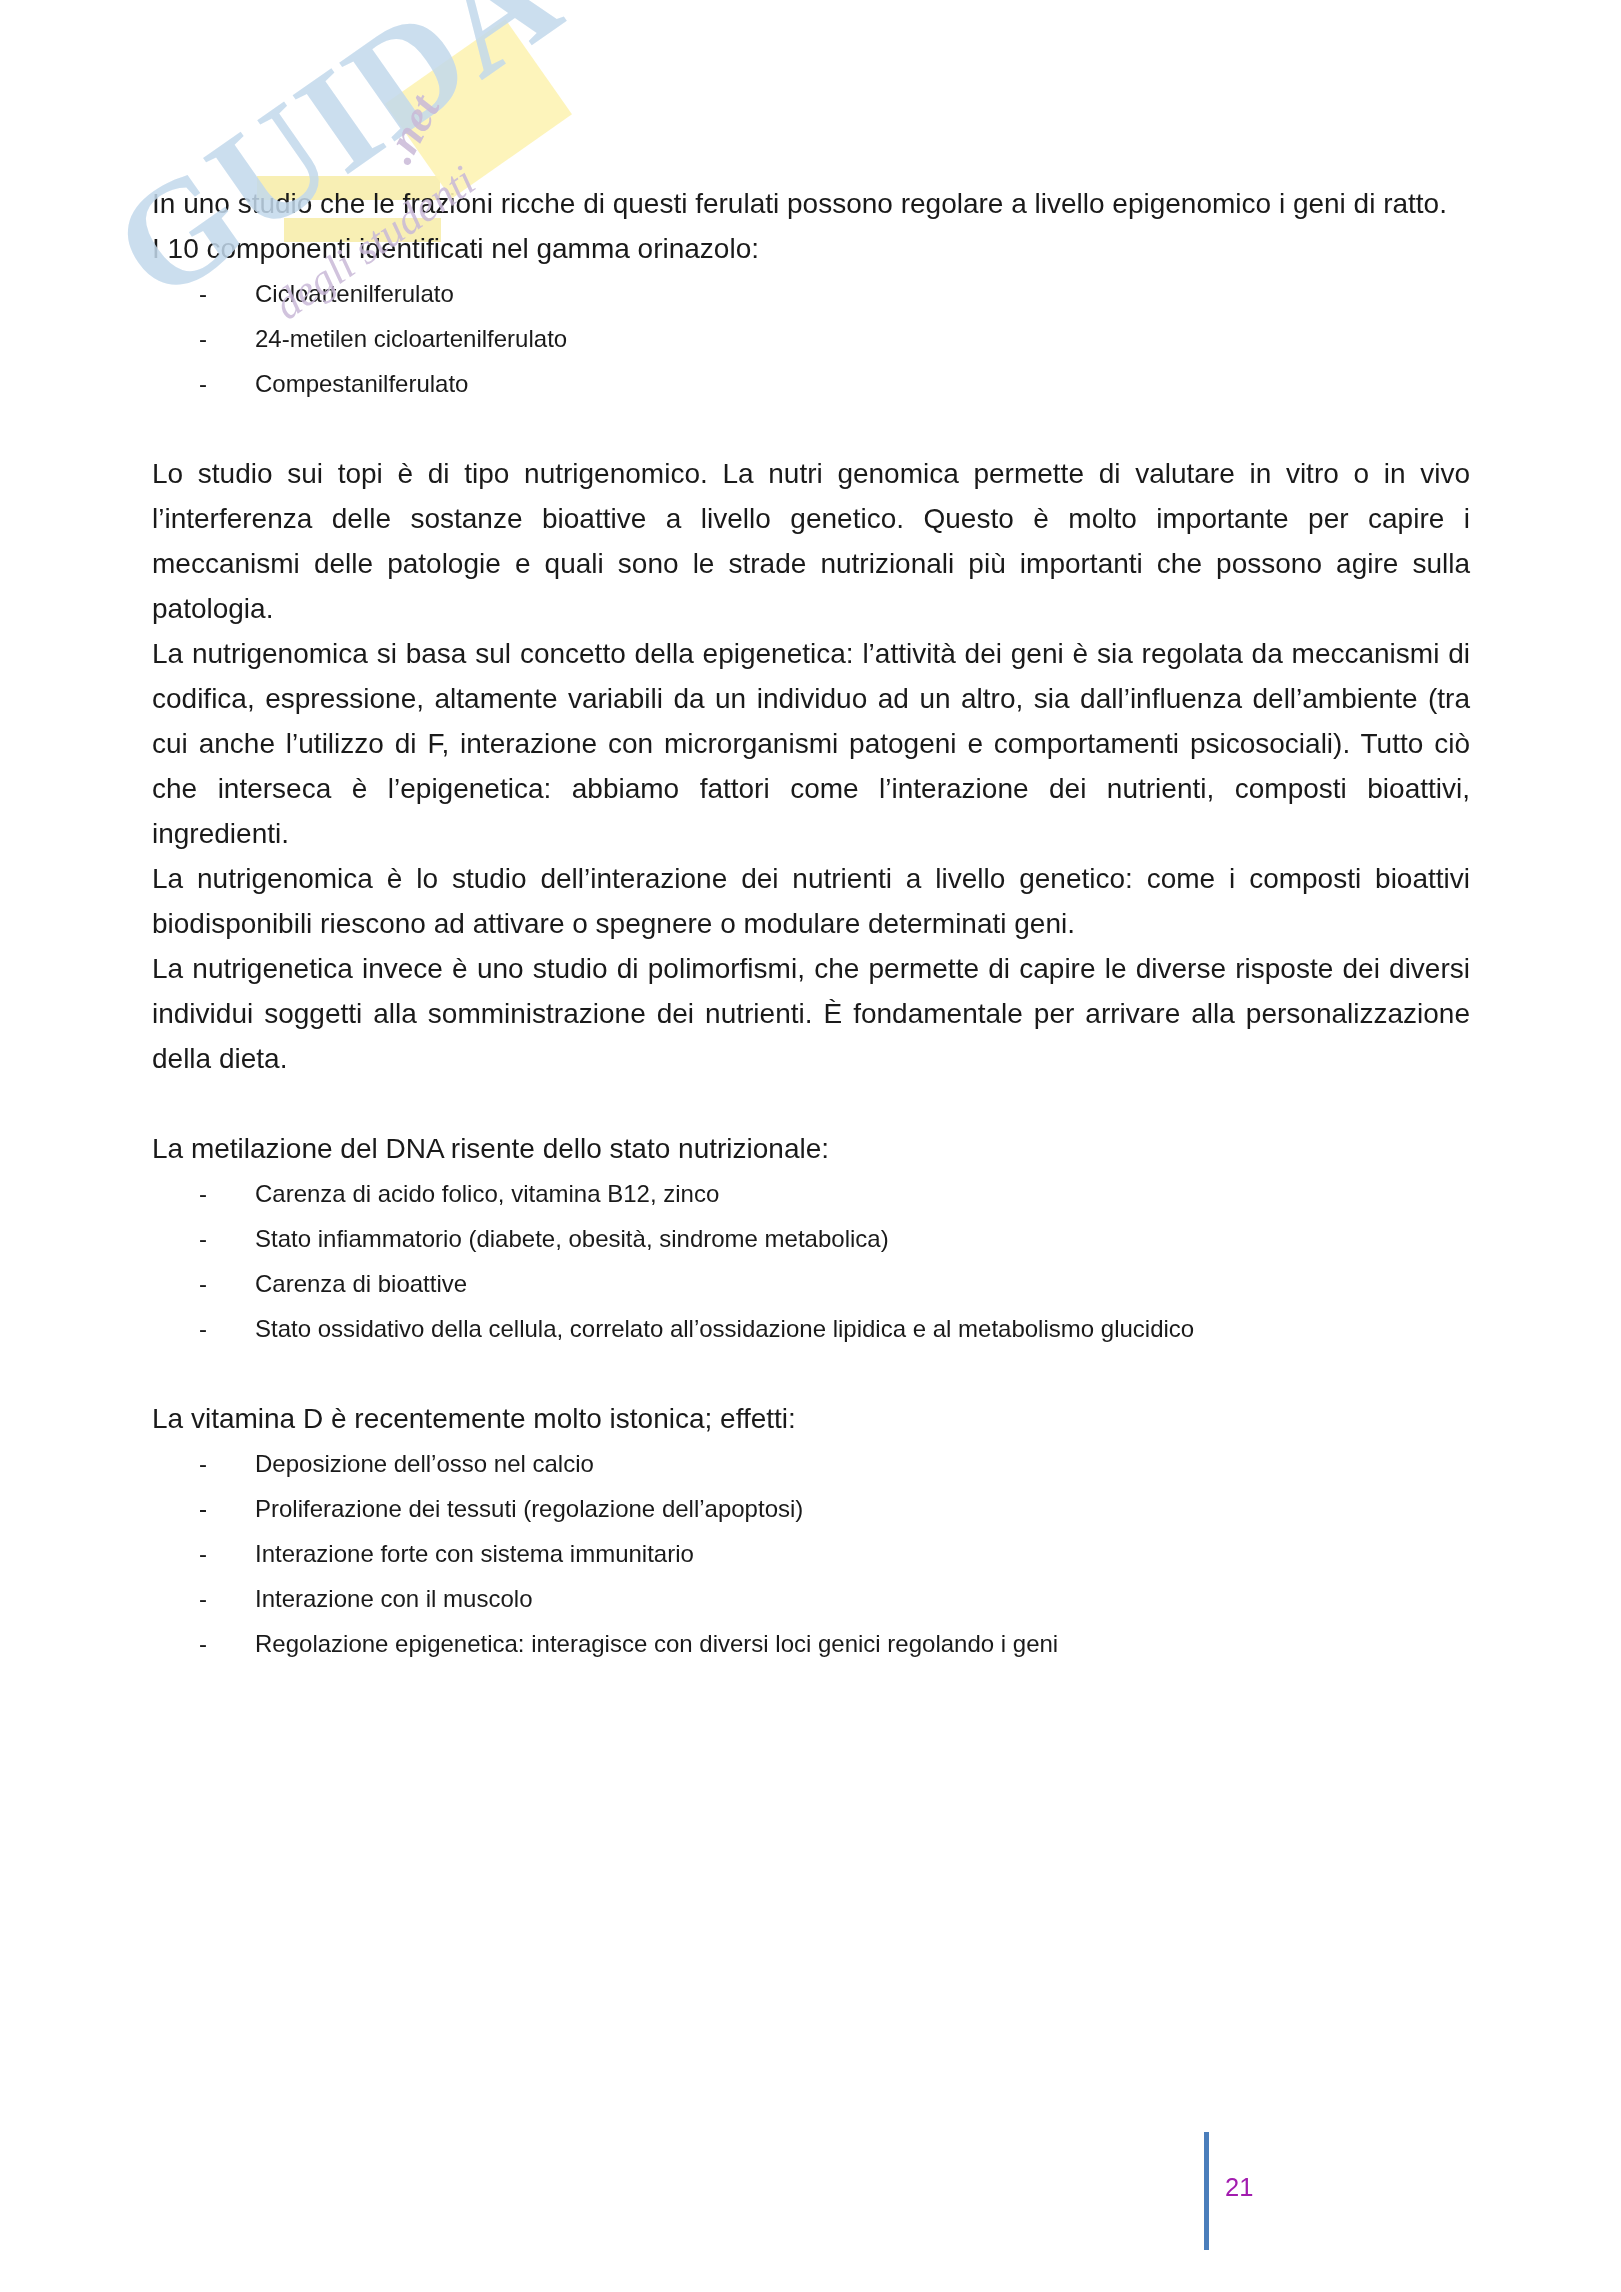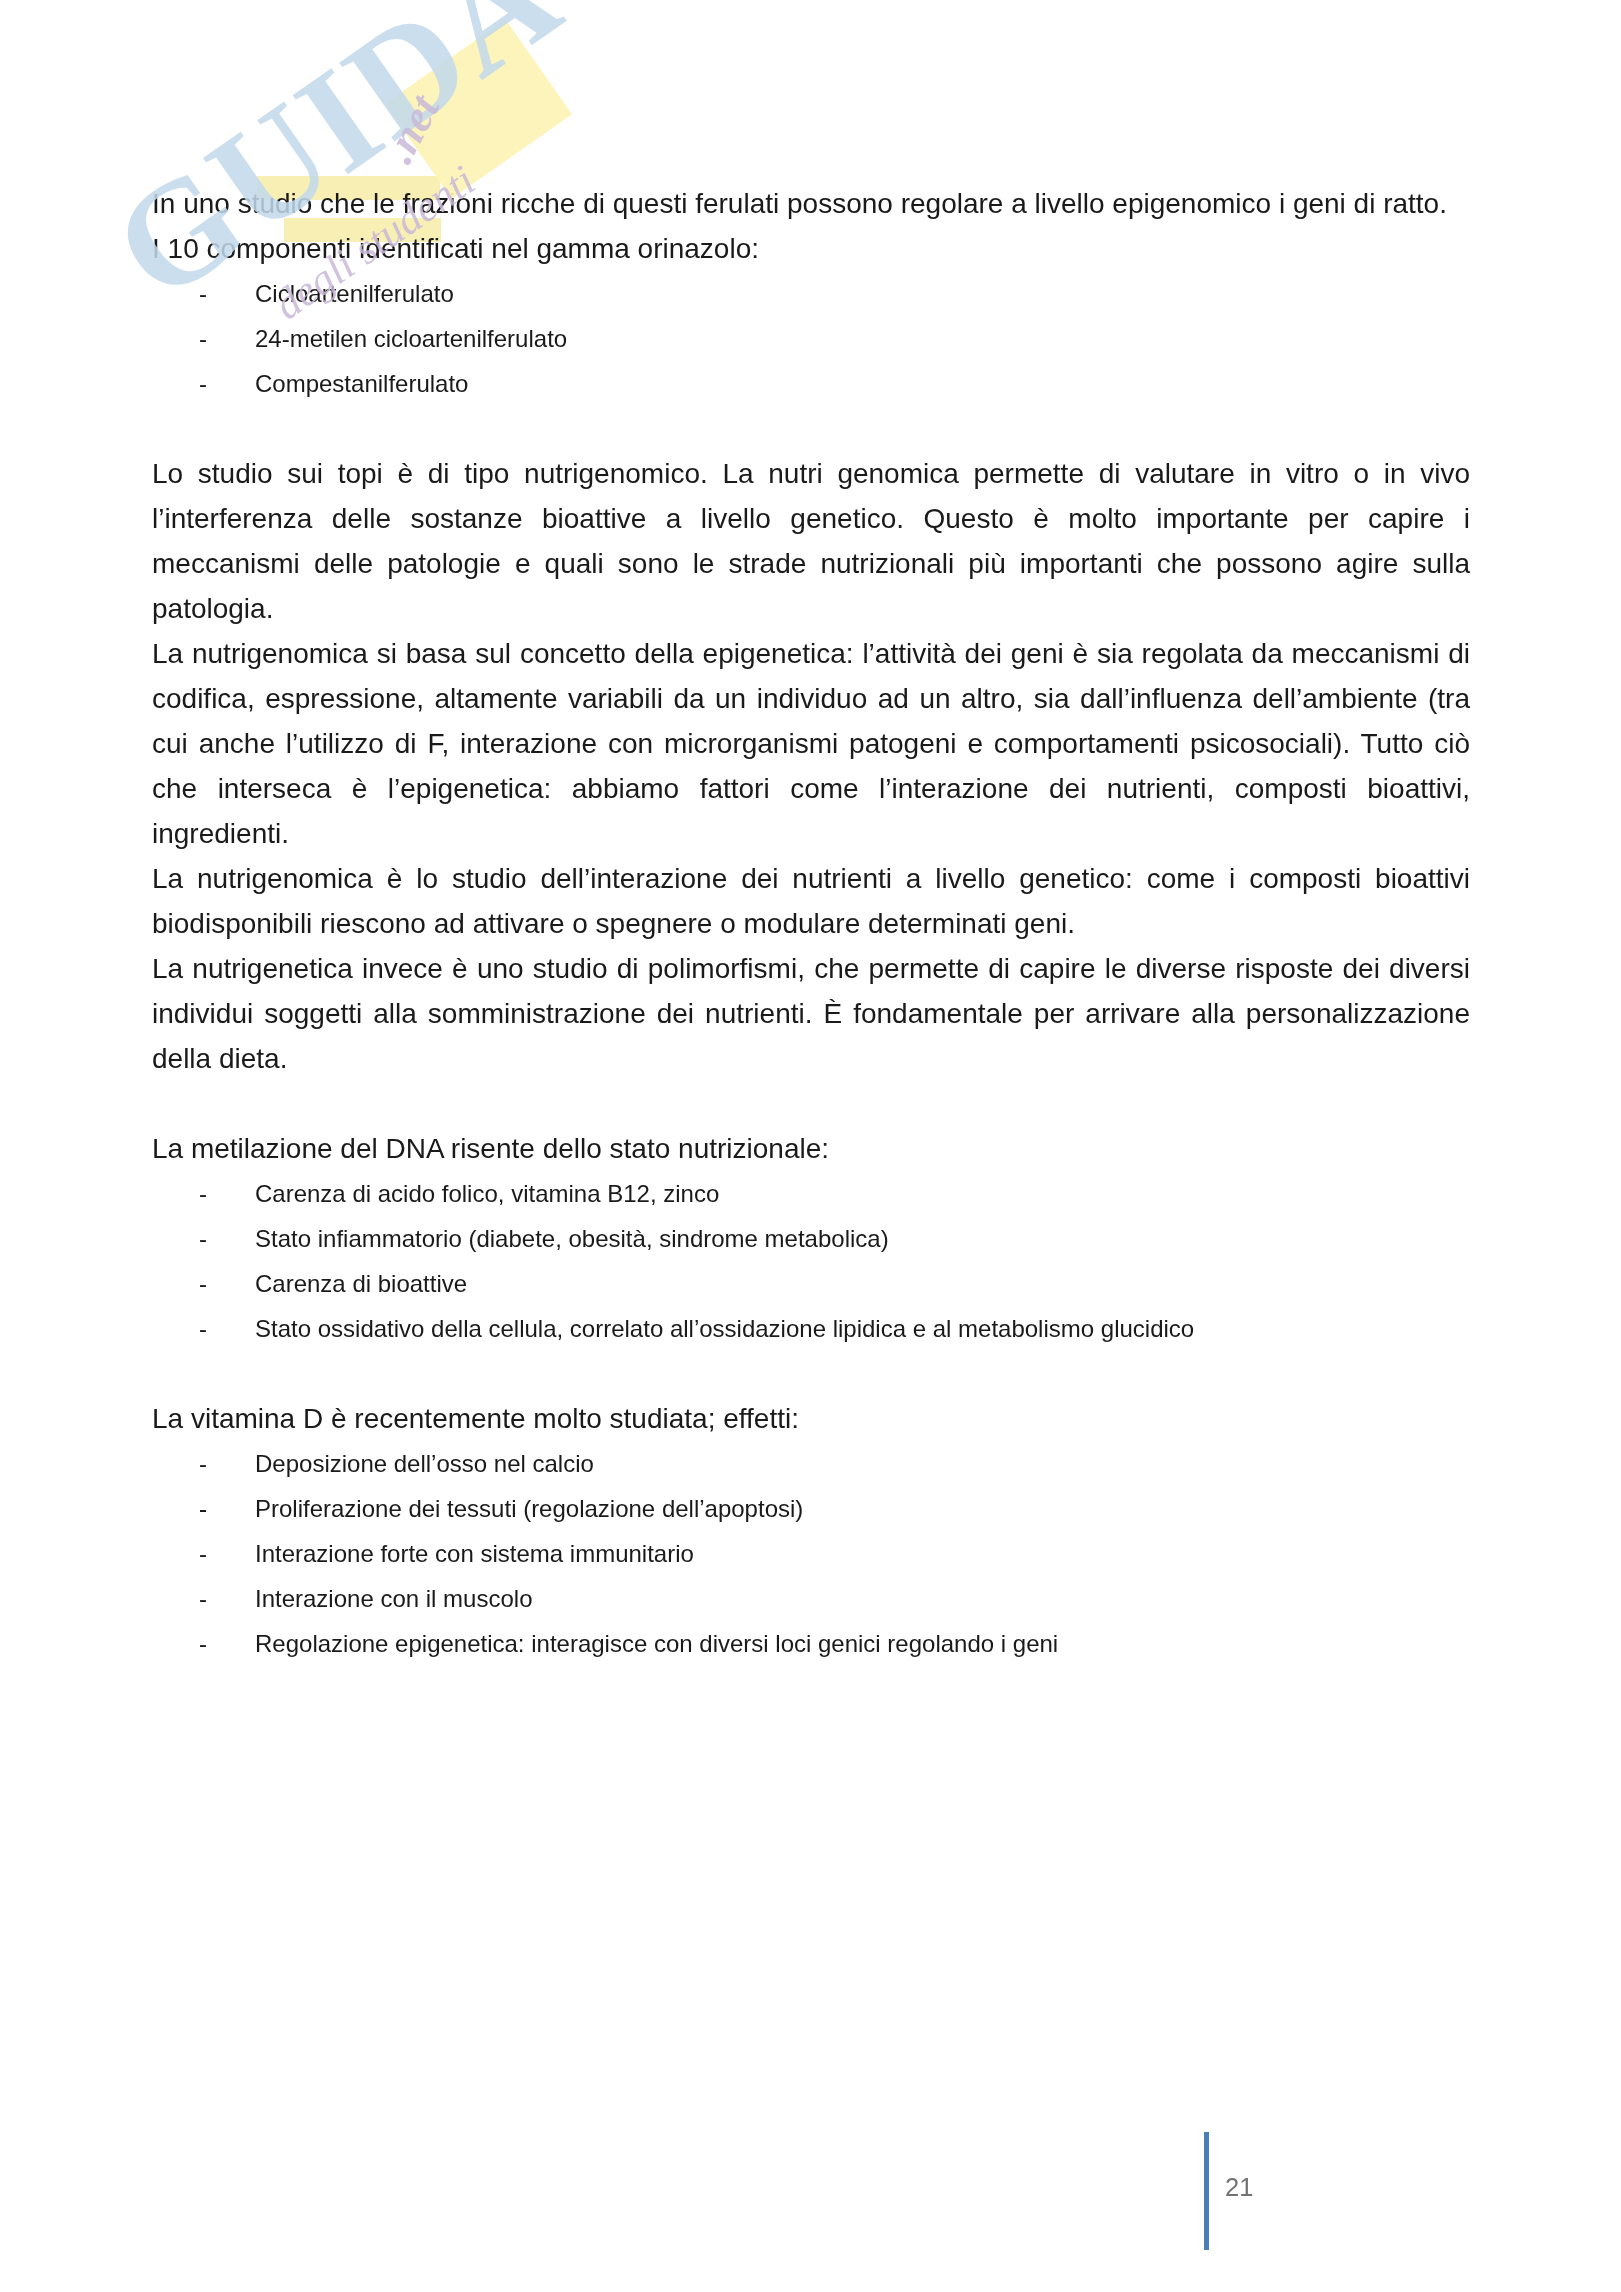--- a/index.html
+++ b/index.html
@@ -141,21 +141,21 @@
     top: 0;
     width: 4.9px;
     height: 118px;
     background: #4a7ebb;
   }
   .page-number {
     position: absolute;
     left: 1225px;
     top: 41px;
     font-size: 25.5px;
-    color: #737373;
+    color: #a21caf;
   }
 </style>
 </head>
 <body>
 
 <div class="page">
 
   <div class="watermark">
     <div class="wm-yellow"></div>
     <div class="wm-text wm-big">GUIDA</div>
@@ -190,21 +190,21 @@
 
     <ul class="dashlist">
       <li><span class="dash">-</span><span>Carenza di acido folico, vitamina B12, zinco</span></li>
       <li><span class="dash">-</span><span>Stato infiammatorio (diabete, obesità, sindrome metabolica)</span></li>
       <li><span class="dash">-</span><span>Carenza di bioattive</span></li>
       <li><span class="dash">-</span><span>Stato ossidativo della cellula, correlato all’ossidazione lipidica e al metabolismo glucidico</span></li>
     </ul>
 
     <div class="gap-md"></div>
 
-    <p class="para nojust">La vitamina D è recentemente molto studiata; effetti:</p>
+    <p class="para nojust">La vitamina D è recentemente molto istonica; effetti:</p>
 
     <ul class="dashlist">
       <li><span class="dash">-</span><span>Deposizione dell’osso nel calcio</span></li>
       <li><span class="dash">-</span></li>
       <li><span class="dash">-</span><span>Proliferazione dei tessuti (regolazione dell’apoptosi)</span></li>
       <li><span class="dash">-</span><span>Interazione forte con sistema immunitario</span></li>
       <li><span class="dash">-</span><span>Interazione con il muscolo</span></li>
       <li><span class="dash">-</span><span>Regolazione epigenetica: interagisce con diversi loci genici regolando i geni</span></li>
     </ul>
 

